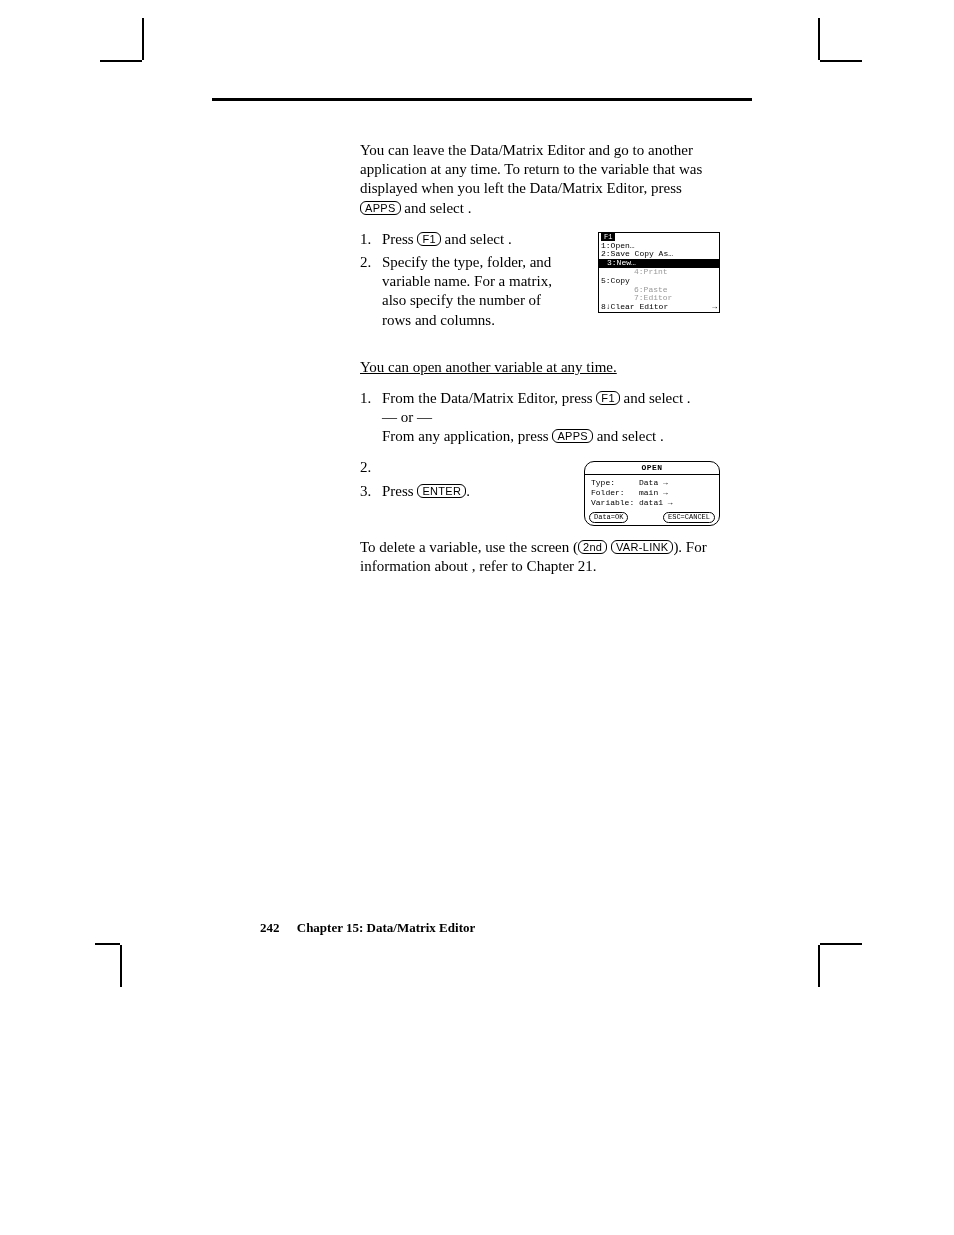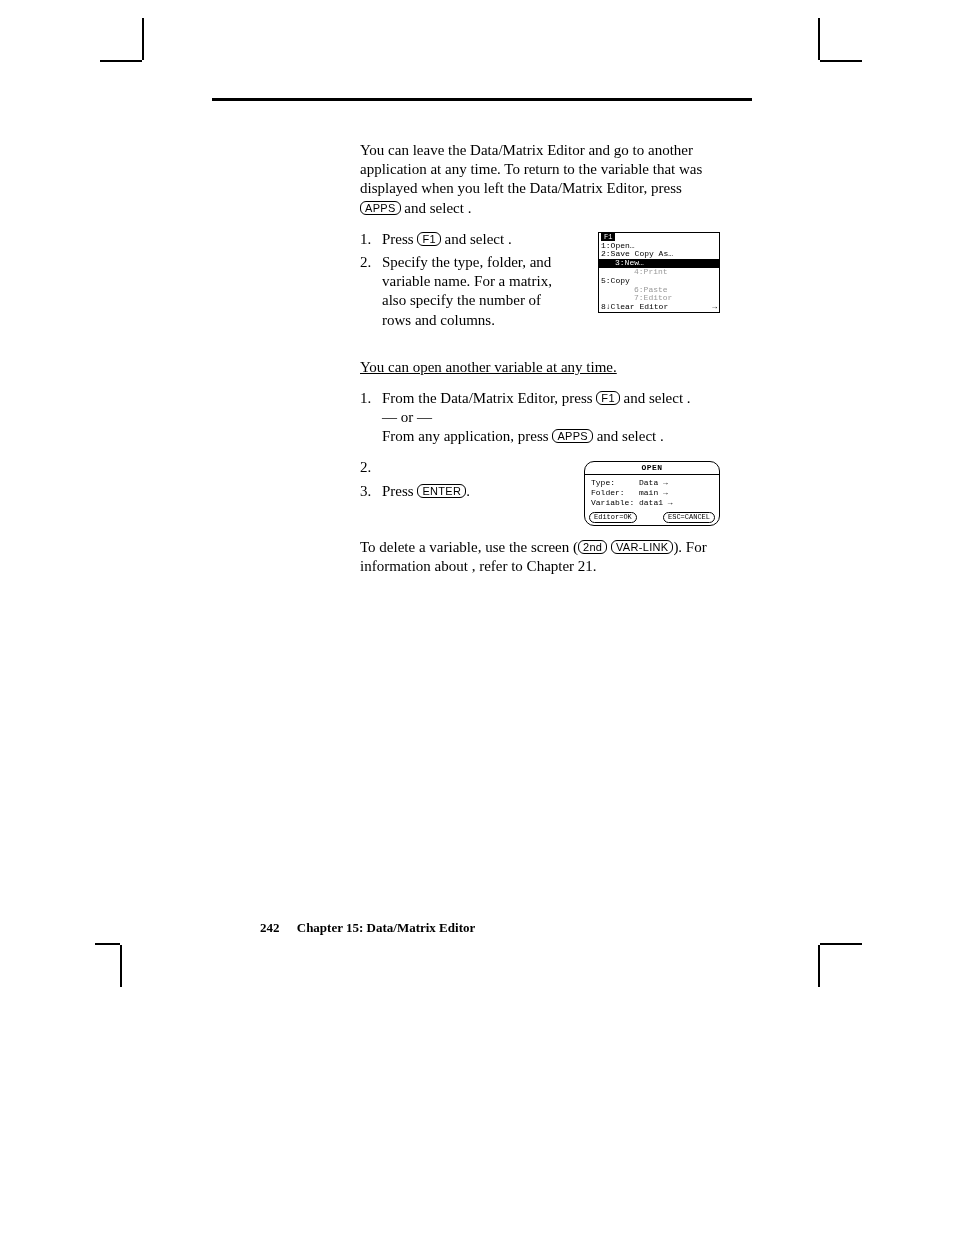--- a/index.html
+++ b/index.html
@@ -38,21 +38,21 @@
   ol.steps { list-style: none; padding-left: 0; }
   ol.steps > li { display: flex; margin-bottom: 4px; }
   ol.steps > li > .num { width: 22px; flex: 0 0 22px; }
   ol.steps > li > .txt { flex: 1 1 auto; }
 
   .row { display: flex; justify-content: space-between; align-items: flex-start; }
 
   
   .calc-menu { width: 122px; font-family: "Courier New", monospace; font-size: 8px; line-height: 1.1; color: #000; border: 1px solid #000; background: #fff; margin-top: 2px; }
   .calc-menu .tab { display: inline-block; border: 1px solid #000; border-bottom: none; margin: -6px 0 0 2px; padding: 0 2px; background: #000; color:#fff; font-size:7px; }
-  .calc-menu .sel { background:#000; color:#fff; display:block; padding:0 16px; }
+  .calc-menu .sel { background:#000; color:#fff; display:block; padding:0 8px; }
   .calc-menu .row1 { display:block; padding:0 2px; }
   .calc-menu .dim { color:#999;margin-left:33px; }
   .calc-menu .arrow { float:right; }
 
   
   .dlg { width: 136px; font-family: "Courier New", monospace; font-size: 8px; line-height: 1.25; border: 1px solid #000; border-radius: 10px; padding: 2px 6px 2px 6px; margin-top: 3px; background:#fff; position: relative; }
   .dlg .title { text-align: center; font-weight: bold; font-size: 8px; letter-spacing: 0.5px; border-bottom: 1px solid #000; margin: -2px -6px 3px -6px; padding: 1px 0; }
   .dlg .line { white-space: pre; }
   .dlg .btns { display:flex; justify-content:space-between; margin: 4px -2px 0 -2px; }
   .dlg .btn { border:1px solid #000; border-radius: 7px; font-size:7px; padding: 0 4px; background:#fff; }
@@ -139,21 +139,21 @@
             </span>
           </li>
         </ol>
       </div>
       <div class="dlg">
         <div class="title">OPEN</div>
         <div class="line">Type:     Data →</div>
         <div class="line">Folder:   main →</div>
         <div class="line">Variable: data1 →</div>
         <div class="btns">
-          <span class="btn">Editor=OK</span>
+          <span class="btn">Data=OK</span>
           <span class="btn">ESC=CANCEL</span>
         </div>
       </div>
     </div>
 
 
     <div class="para">
       <span>To delete a variable, use the </span><span> screen (</span><span class="key">2nd</span> <span class="key">VAR-LINK</span><span>). For information about </span><span>, refer to Chapter 21.</span>
     </div>
 

